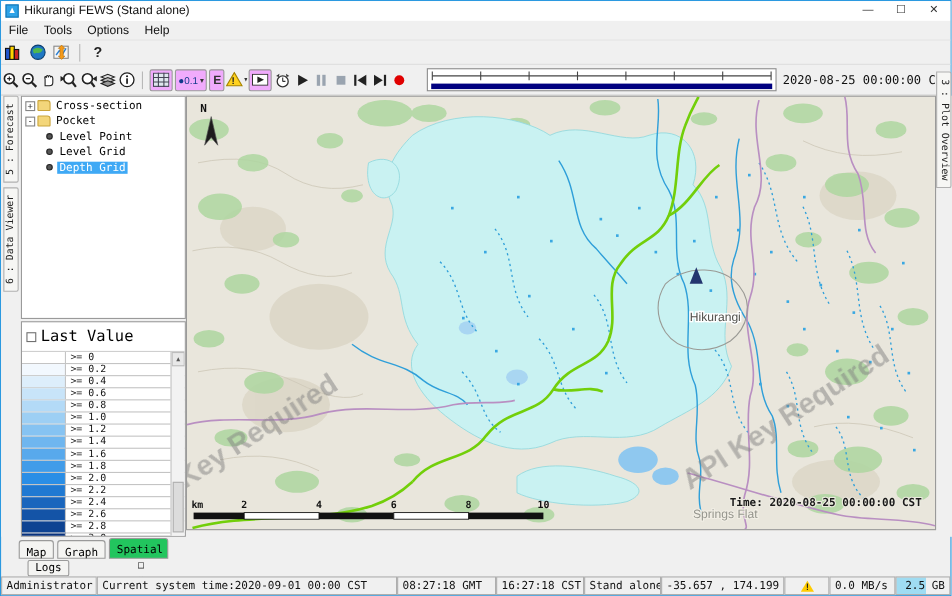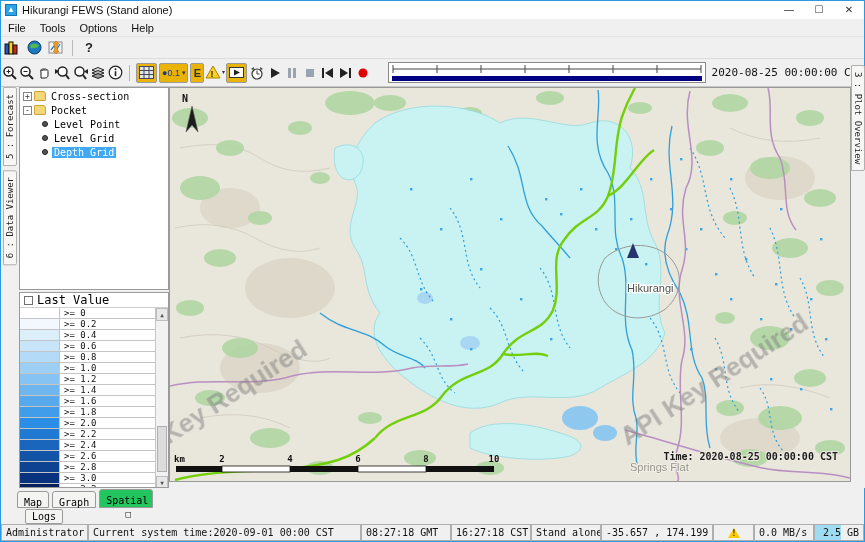--- a/index.html
+++ b/index.html
@@ -22,21 +22,21 @@
     display:flex; align-items:center; font-size:11px; color:#111; border-bottom:1px solid #e2e2e2; }
   .menu-item { padding:1px 7px; }
 
   
   .toolbar1 { position:absolute; top:36px; left:0; right:0; height:22px; background:#f0f0f0;
     display:flex; align-items:center; border-bottom:1px solid #dcdcdc; }
   .toolbar2 { position:absolute; top:58px; left:0; right:0; height:28px; background:#f0f0f0;
     display:flex; align-items:center; border-bottom:1px solid #c8c8c8; }
   .tb-icon { width:22px; height:20px; display:flex; align-items:center; justify-content:center; }
   .tb-sep { width:1px; height:16px; background:#b8b8b8; margin:0 5px; }
-  .tb-raised { border:1px solid #9a9a9a; background:#eab308; border-radius:2px; margin:4px 1px;
+  .tb-raised { border:1px solid #9a9a9a; background:#f0abfc; border-radius:2px; margin:4px 1px;
     height:20px; display:flex; align-items:center; justify-content:center; padding:0 2px; }
   .interval-btn { font-size:9px; color:#133a8c; }
   .caret { font-size:7px; color:#333; margin-left:2px; }
   .legend-toggle-btn { font-size:11px; font-weight:bold; color:#333; width:16px; }
   .timeline { width:318px; height:21px; border:1px solid #8a8a8a; background:#fff; margin-left:16px; }
   .tl-datetime { font-size:11px; color:#111; margin-left:6px; white-space:nowrap; }
 
   
   .main { position:absolute; top:86px; left:0; width:865px; height:401px; background:#f0f0f0; }
   .left-strip { position:absolute; left:0; top:0; width:18px; height:401px; }
@@ -54,21 +54,21 @@
   .expander { width:9px; height:9px; border:1px solid #848484; background:#fff; font-size:8px;
     line-height:7px; text-align:center; color:#333; margin:0 2px 0 3px; flex:0 0 auto; }
   .folder { width:12px; height:10px; background:#f3d67a; border:1px solid #caa53c; border-radius:1px 3px 1px 1px; margin-right:3px; flex:0 0 auto; }
   .bullet { width:6px; height:6px; border-radius:50%; background:#555; border:1px solid #222; margin:0 4px 0 0; flex:0 0 auto; }
   .tree-child { margin-left:22px; }
   .tree-label { padding:0 2px; }
   .tree-selected { background:#3fa9f5; color:#fff; }
 
   .legend-box { position:absolute; left:0; top:205px; width:150px; height:196px; background:#fff;
     border:1px solid #9a9a9a; overflow:hidden; }
-  .legend-header { height:15px; display:flex; align-items:center; font-size:12px; border-bottom:1px solid #cfcfcf; }
+  .legend-header { height:27px; display:flex; align-items:center; font-size:14px; border-bottom:1px solid #cfcfcf; }
   .checkbox { width:9px; height:9px; border:1px solid #707070; background:#fff; margin:0 4px 0 4px; flex:0 0 auto; }
   .legend-list { position:relative; height:181px; overflow:hidden; }
   .lrow { display:flex; height:11px; border-bottom:1px solid #c4c4c4; }
   .sw { width:40px; border-right:1px solid #c4c4c4; flex:0 0 auto; }
   .lv { font-size:9px; padding-left:4px; color:#111; flex:1; }
   .vscroll { position:absolute; right:0; top:0; width:13px; height:181px; background:#f2f2f2; border-left:1px solid #c4c4c4; }
   .sbtn { height:13px; background:#e8e8e8; border:1px solid #bdbdbd; font-size:6px; text-align:center; line-height:11px; color:#555; }
   .sthumb { position:absolute; left:1px; right:1px; top:118px; height:46px; background:#dcdcdc; border:1px solid #b0b0b0; }
   .sdown { position:absolute; bottom:0; left:0; right:0; }
 

